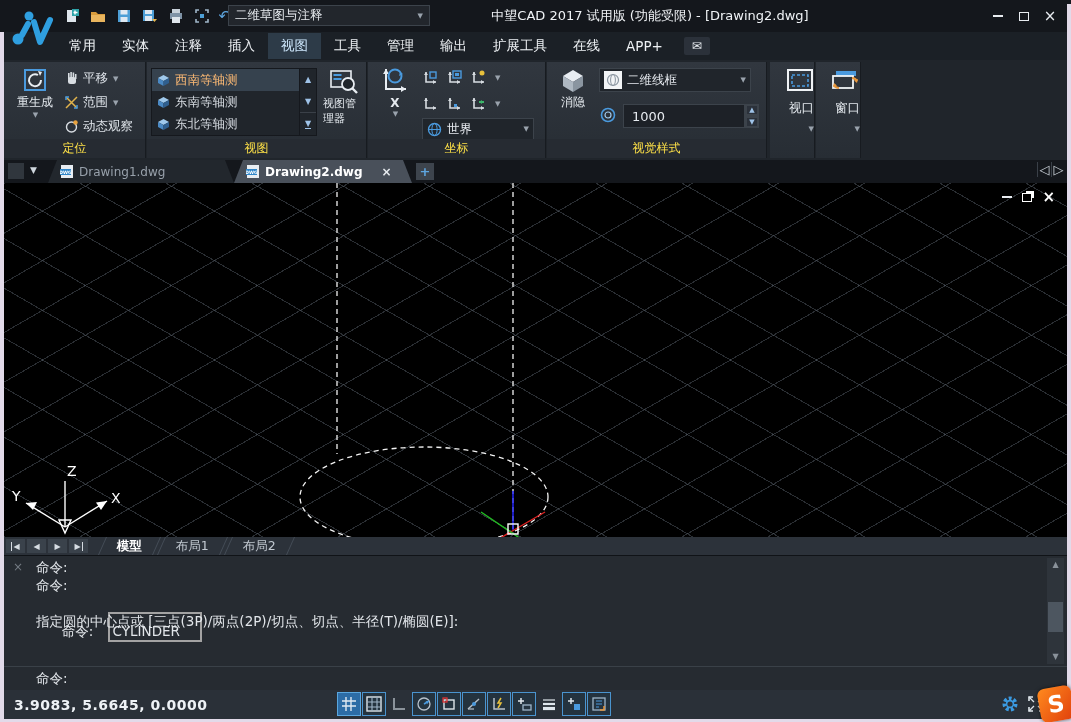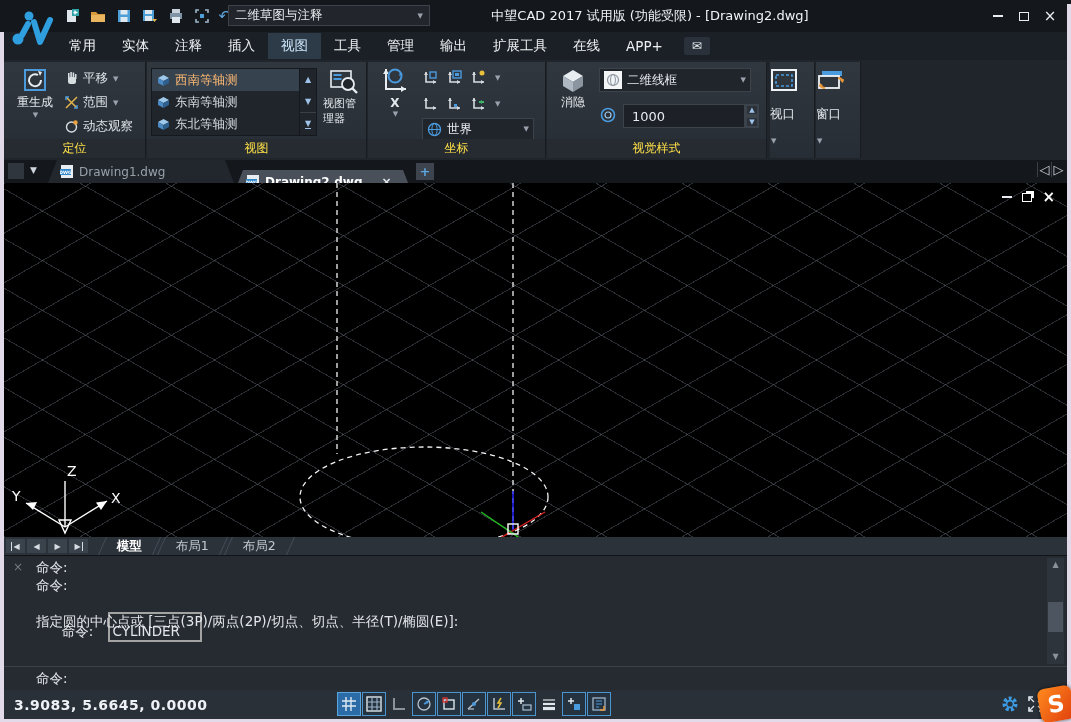--- a/index.html
+++ b/index.html
@@ -53,22 +53,22 @@
   .vsb{flex:1;display:flex;align-items:center;justify-content:center;color:#8fd;color:#9fc3e8;font-size:8px;}
   .combo{position:absolute;display:flex;align-items:center;background:#20252b;
     border:1px solid #3c434b;color:#e6eaef;font-size:12.5px;padding:0 4px;gap:5px;}
   .combo .ddv{margin-left:auto;}
   .numinput{position:absolute;background:#1d2127;border:1px solid #3c434b;color:#e6eaef;
     font-size:13px;display:flex;align-items:center;padding-left:8px;}
   .spin{position:absolute;width:14px;display:flex;flex-direction:column;}
   .spin span{flex:1;display:flex;align-items:center;justify-content:center;font-size:7px;
     color:#9fc3e8;background:#2b313a;border:1px solid #3c434b;}
   .talldiv{position:absolute;top:2px;height:96px;width:45px;background:linear-gradient(#31373f,#272d34);
-    border-right:1px solid #171b20;display:flex;flex-direction:column;align-items:flex-start;
-    padding-top:6px;color:#e4e9ee;font-size:12.5px;gap:14px;}
+    border-right:1px solid #171b20;display:flex;flex-direction:column;align-items:flex-end;
+    padding-top:6px;color:#e4e9ee;font-size:12.5px;gap:8px;}
   
   #doctabs{left:4px;top:160px;width:1063px;height:23px;background:#14171c;}
   .dtab{position:absolute;top:0;height:23px;display:flex;align-items:center;gap:5px;
     padding:0 12px;clip-path:polygon(9px 0,calc(100% - 9px) 0,100% 100%,0 100%);
     font-size:12px;font-family:"DejaVu Sans Mono",monospace;}
   .dtab.inactive{background:#22272d;color:#98a1ab;}
   .dtab.active{background:#49505a;color:#ffffff;font-weight:bold;}
   .tclose{margin-left:14px;font-size:12px;color:#e8ecf0;}
   .tabscroll{position:absolute;right:2px;top:2px;display:flex;color:#cfd6dd;font-size:13px;}
   .tabscroll span{width:14px;text-align:center;border-left:1px solid #3a4048;}
@@ -438,21 +438,21 @@
     <span class="abs" style="left:4px;top:3px;width:16px;height:16px;background:#30363d;"></span>
     <span class="abs" style="left:26px;top:5px;font-size:9px;color:#cfd6dd;">▼</span>
     <div class="dtab inactive" style="left:44px;width:186px;">
       <svg width="14" height="15">
           <rect x="1" y="1" width="12" height="13" fill="#e8edf2"></rect>
           <rect x="0" y="5" width="11" height="6" fill="#2f86c9"></rect>
           <text x="5.5" y="9.8" font-size="4.5" fill="#fff" text-anchor="middle" font-weight="bold">DWG</text>
         </svg>
       <span>Drawing1.dwg</span>
     </div>
-    <div class="dtab active" style="left:230px;width:178px;margin-top:10px;">
+    <div class="dtab active" style="left:230px;width:178px;">
       <svg width="14" height="15">
           <rect x="1" y="1" width="12" height="13" fill="#e8edf2"></rect>
           <rect x="0" y="5" width="11" height="6" fill="#2f86c9"></rect>
           <text x="5.5" y="9.8" font-size="4.5" fill="#fff" text-anchor="middle" font-weight="bold">DWG</text>
         </svg>
       <span>Drawing2.dwg</span>
       <span class="tclose">×</span>
     </div>
     <div class="abs" style="left:412px;top:3px;width:18px;height:17px;background:#3d444d;display:flex;align-items:center;justify-content:center;">
       <span style="color:#5ea6e0;font-weight:bold;font-size:13px;">+</span>

